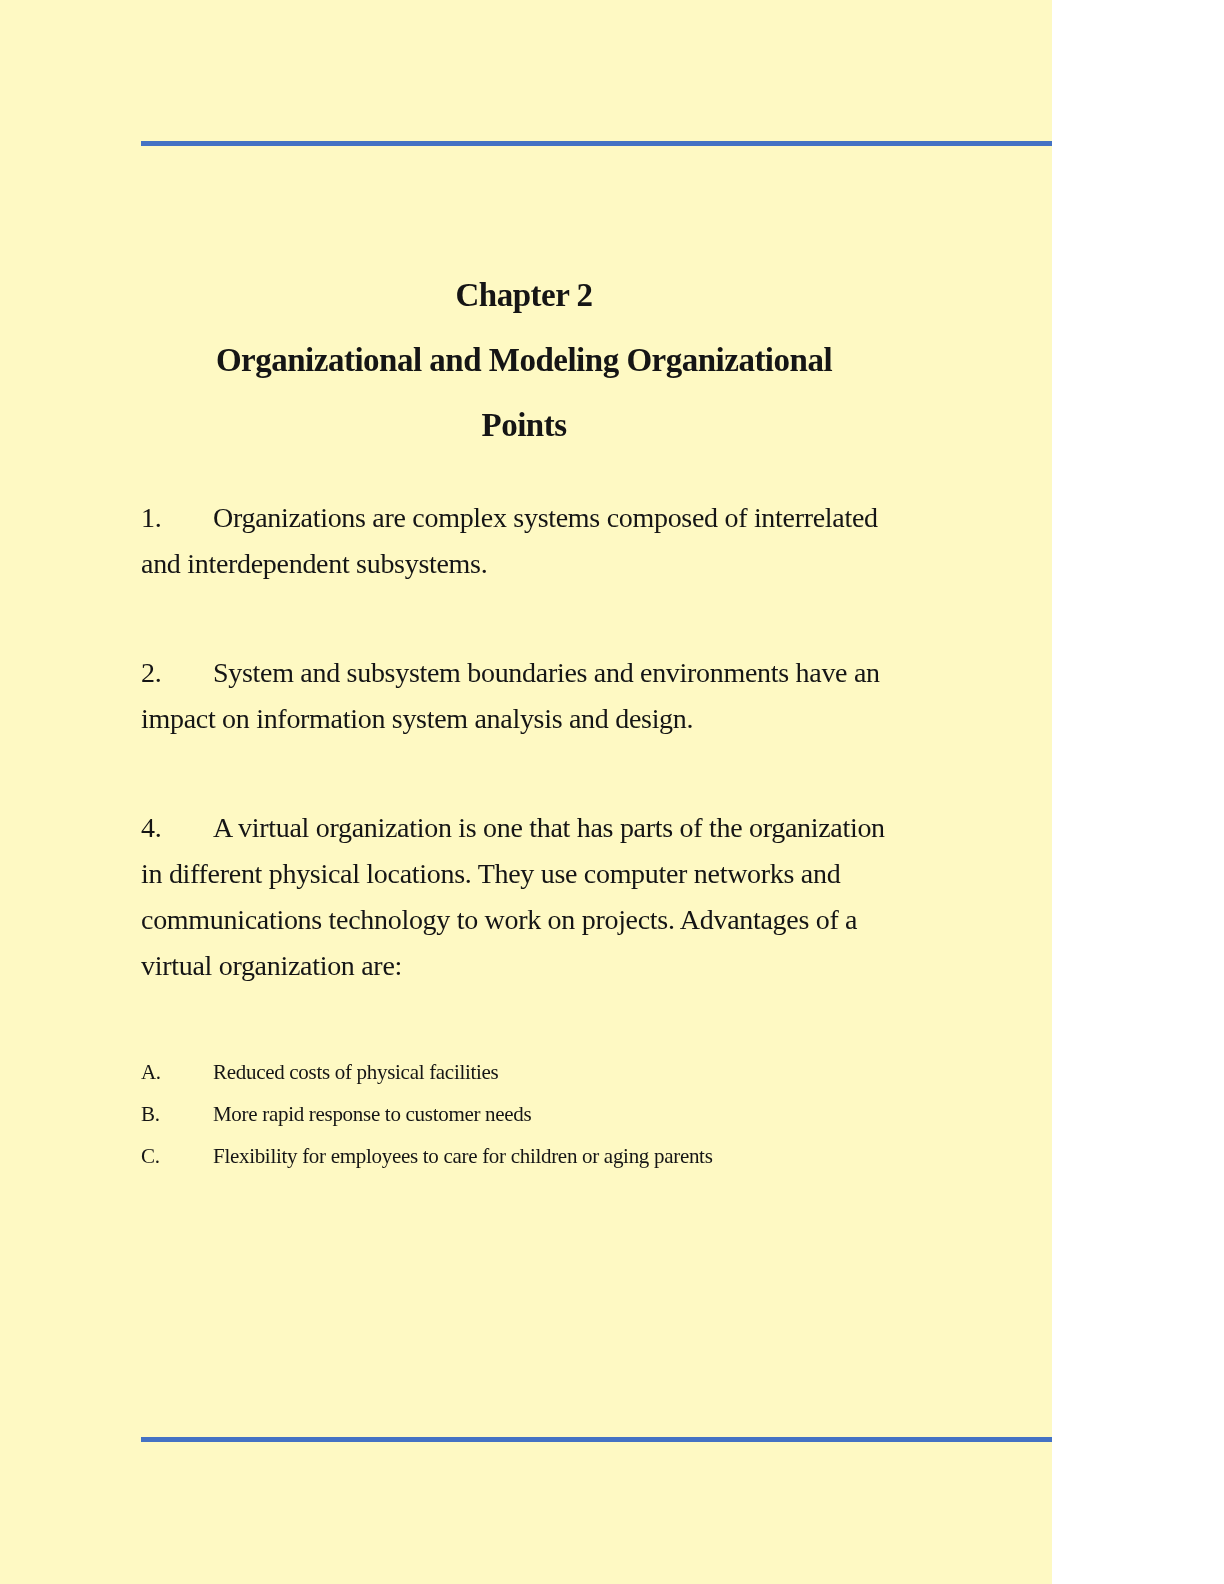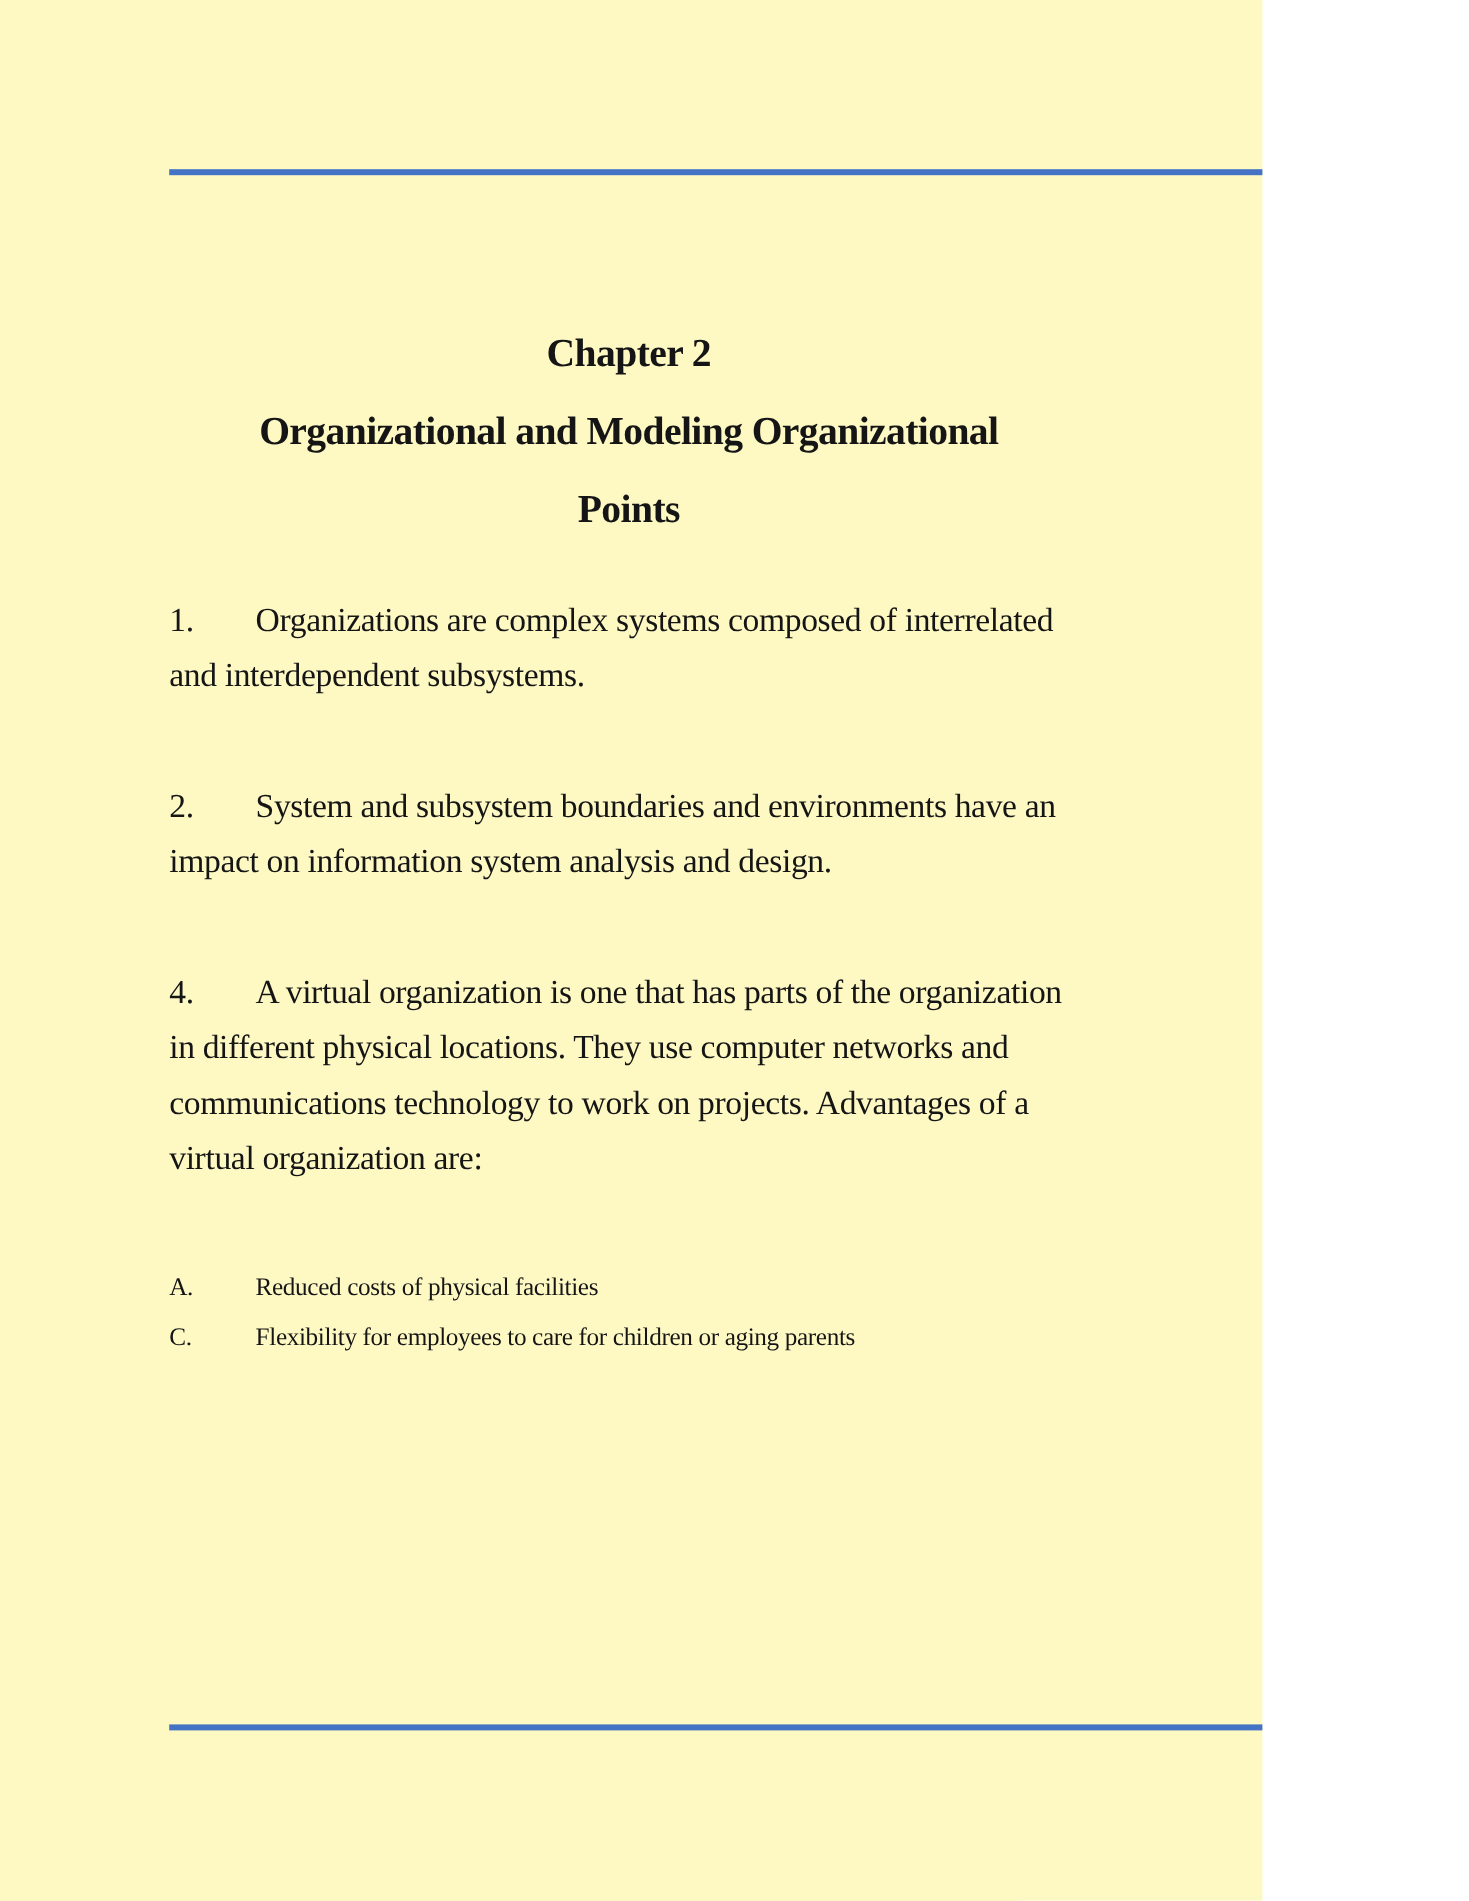--- a/index.html
+++ b/index.html
@@ -91,20 +91,21 @@
 
     <p class="body-text item item-1"><span class="marker">1.</span><span>Organizations are complex systems composed of interrelated and interdependent subsystems.</span></p>
 
     <p class="body-text item item-2"><span class="marker">2.</span><span>System and subsystem boundaries and environments have an impact on information system analysis and design.</span></p>
 
 
     <p class="body-text item item-4"><span class="marker">4.</span><span>A virtual organization is one that has parts of the organization in different physical locations. They use computer networks and communications technology to work on projects. Advantages of a virtual organization are:</span></p>
 
     <div class="advantages">
       <p class="adv"><span class="marker">A.</span><span>Reduced costs of physical facilities</span></p>
+      <p class="adv"><span class="marker">B.</span><span>More rapid response to customer needs</span></p>
       <p class="adv"><span class="marker">C.</span><span>Flexibility for employees to care for children or aging parents</span></p>
     </div>
 
   </div>
 
   <div class="rule bottom"></div>
 
 </div>
 
 </body></html>

